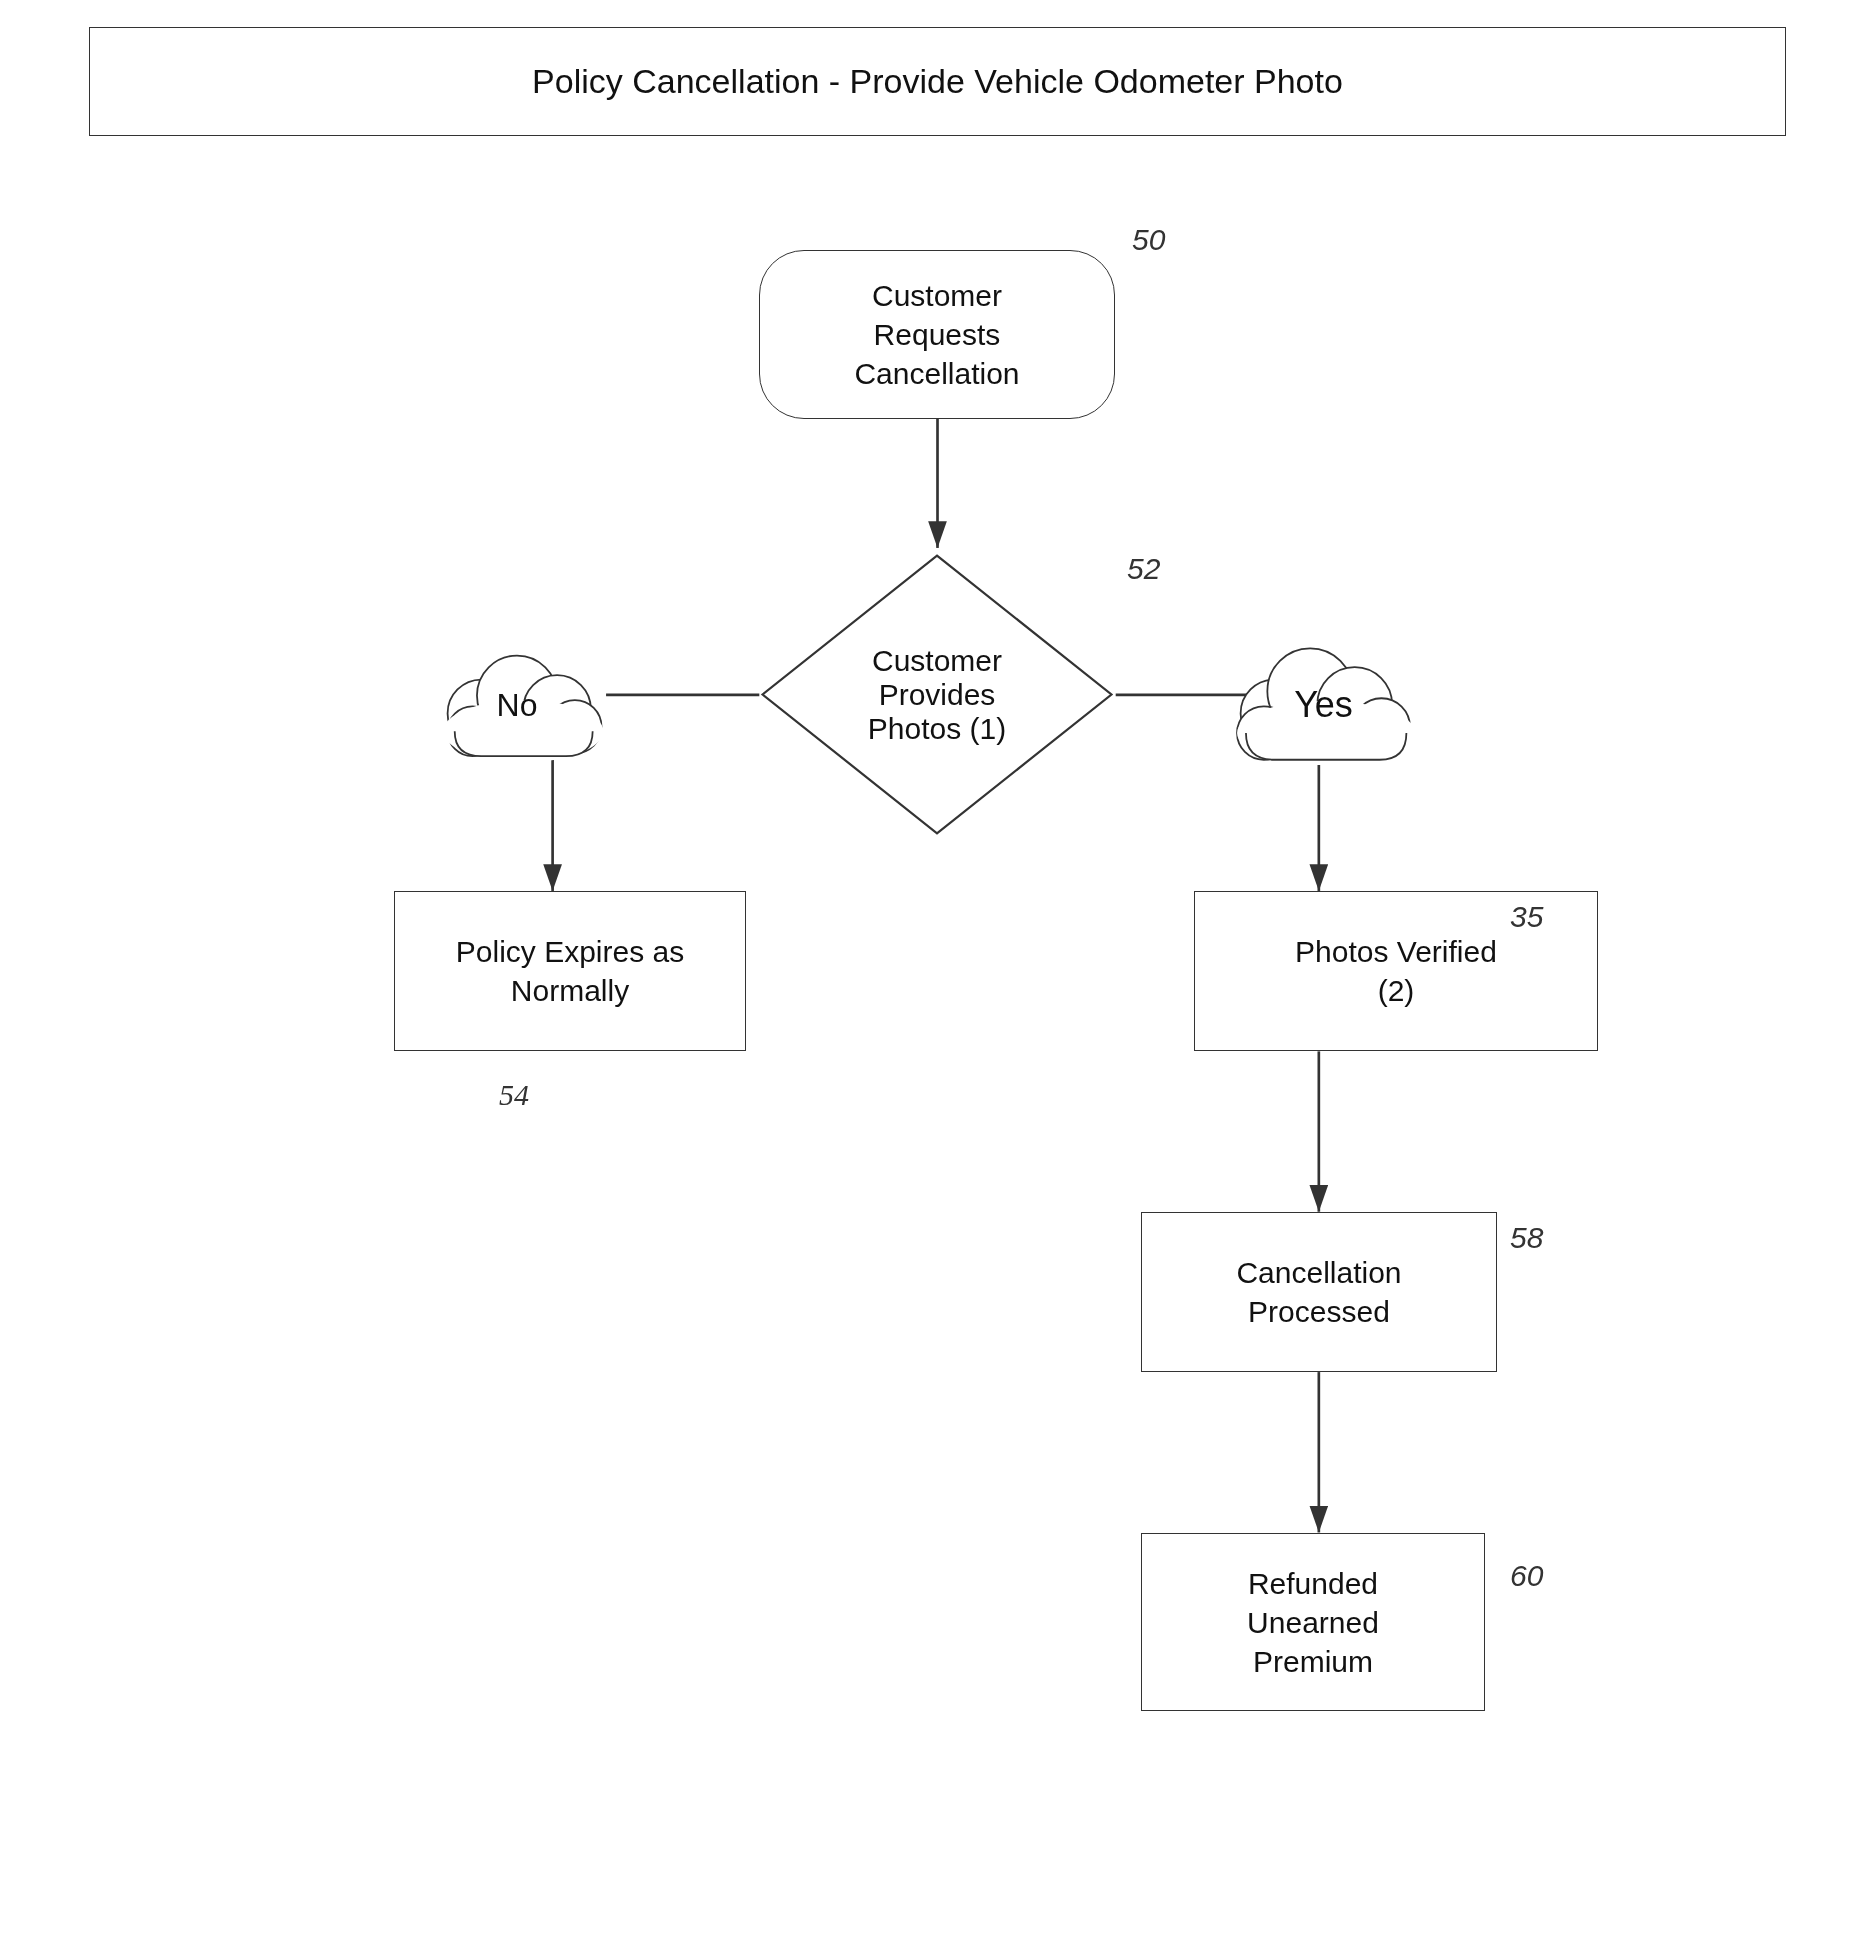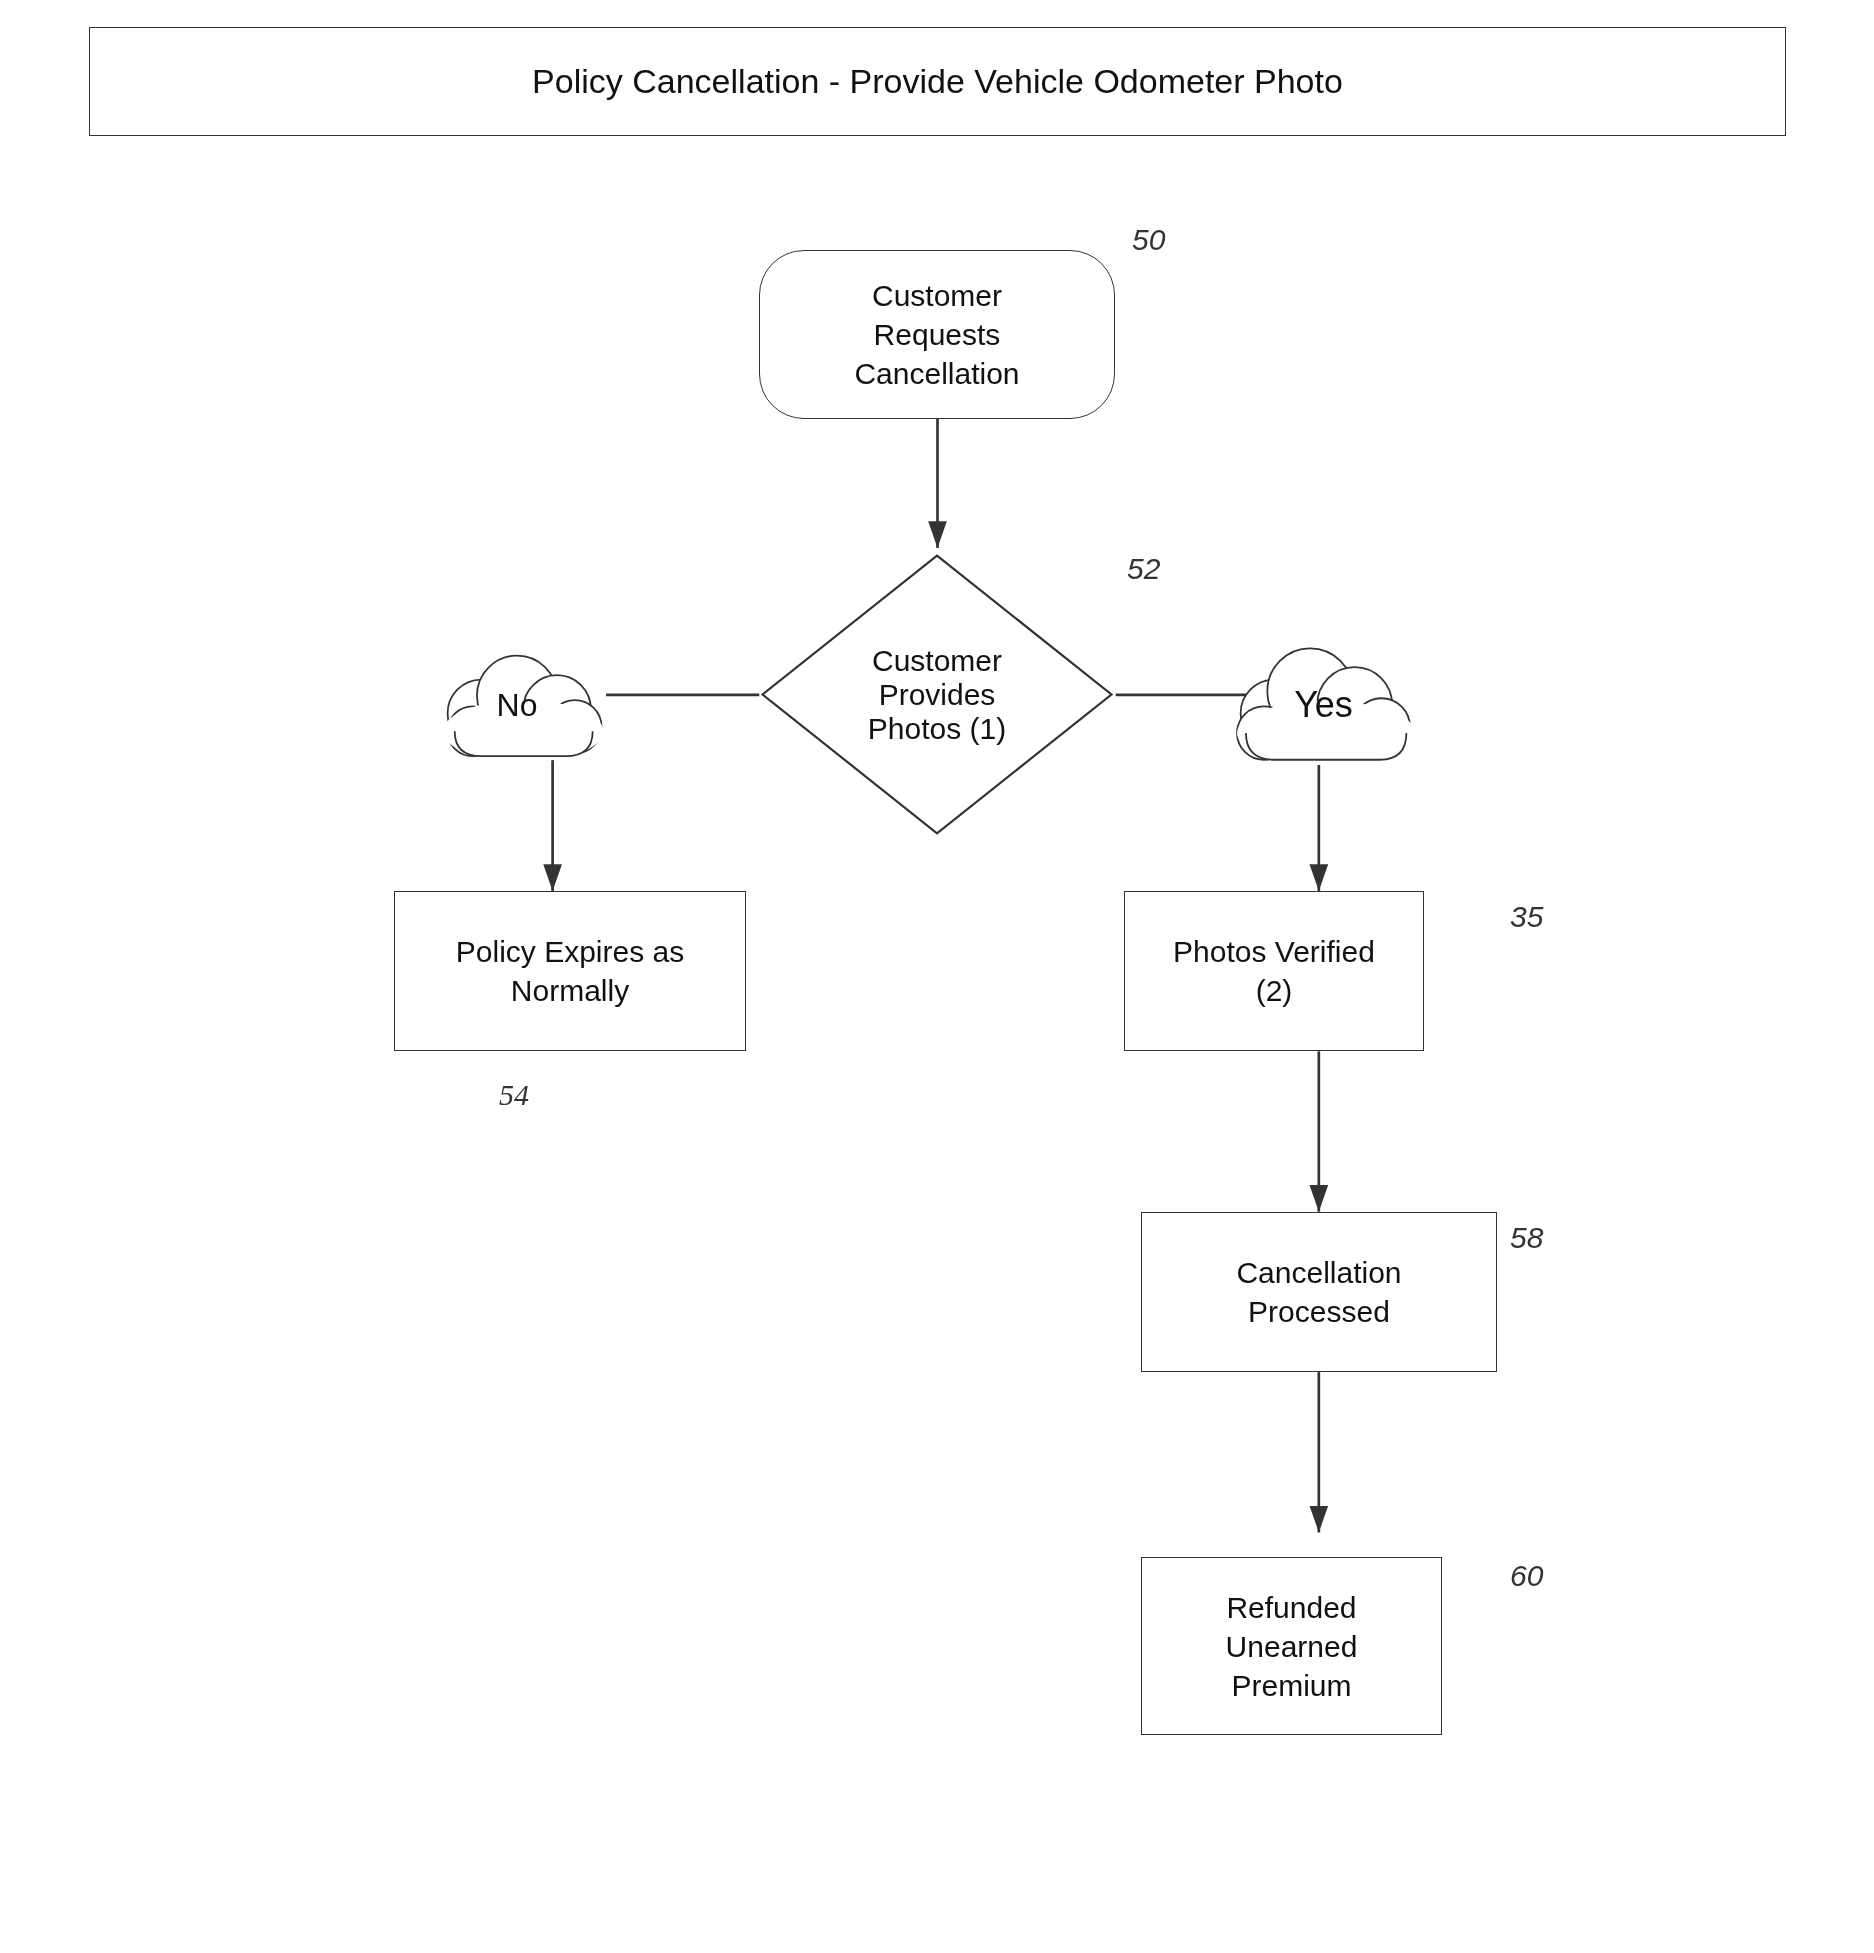--- a/index.html
+++ b/index.html
@@ -193,39 +193,39 @@
 
 <div class="shape rect" style="left:394px; top:891px; width:352px; height:160px;">
   <span style="white-space:pre-line;">Policy Expires as
 Normally</span>
 </div>
 
 <div class="annotation" style="left:499px; top:1078px;font-family:Liberation Serif, serif;">
   <span>54</span>
 </div>
 
-<div class="shape rect" style="left:1124px; top:891px; width:300px; height:160px;">
+<div class="shape rect" style="left:1194px; top:891px; width:404px; height:160px;">
   <span style="white-space:pre-line;">Photos Verified
 (2)</span>
 </div>
 
 <div class="annotation" style="left:1510px; top:900px;">
   <span>35</span>
 </div>
 
 <div class="shape rect" style="left:1141px; top:1212px; width:356px; height:160px;">
   <span style="white-space:pre-line;">Cancellation
 Processed</span>
 </div>
 
 <div class="annotation" style="left:1510px; top:1221px;">
   <span>58</span>
 </div>
 
-<div class="shape rect" style="left:1141px; top:1533px; width:301px; height:178px;margin-top:24px;">
+<div class="shape rect" style="left:1141px; top:1533px; width:344px; height:178px;">
   <span style="white-space:pre-line;">Refunded
 Unearned
 Premium</span>
 </div>
 
 <div class="annotation" style="left:1510px; top:1559px;">
   <span>60</span>
 </div>
 
 

